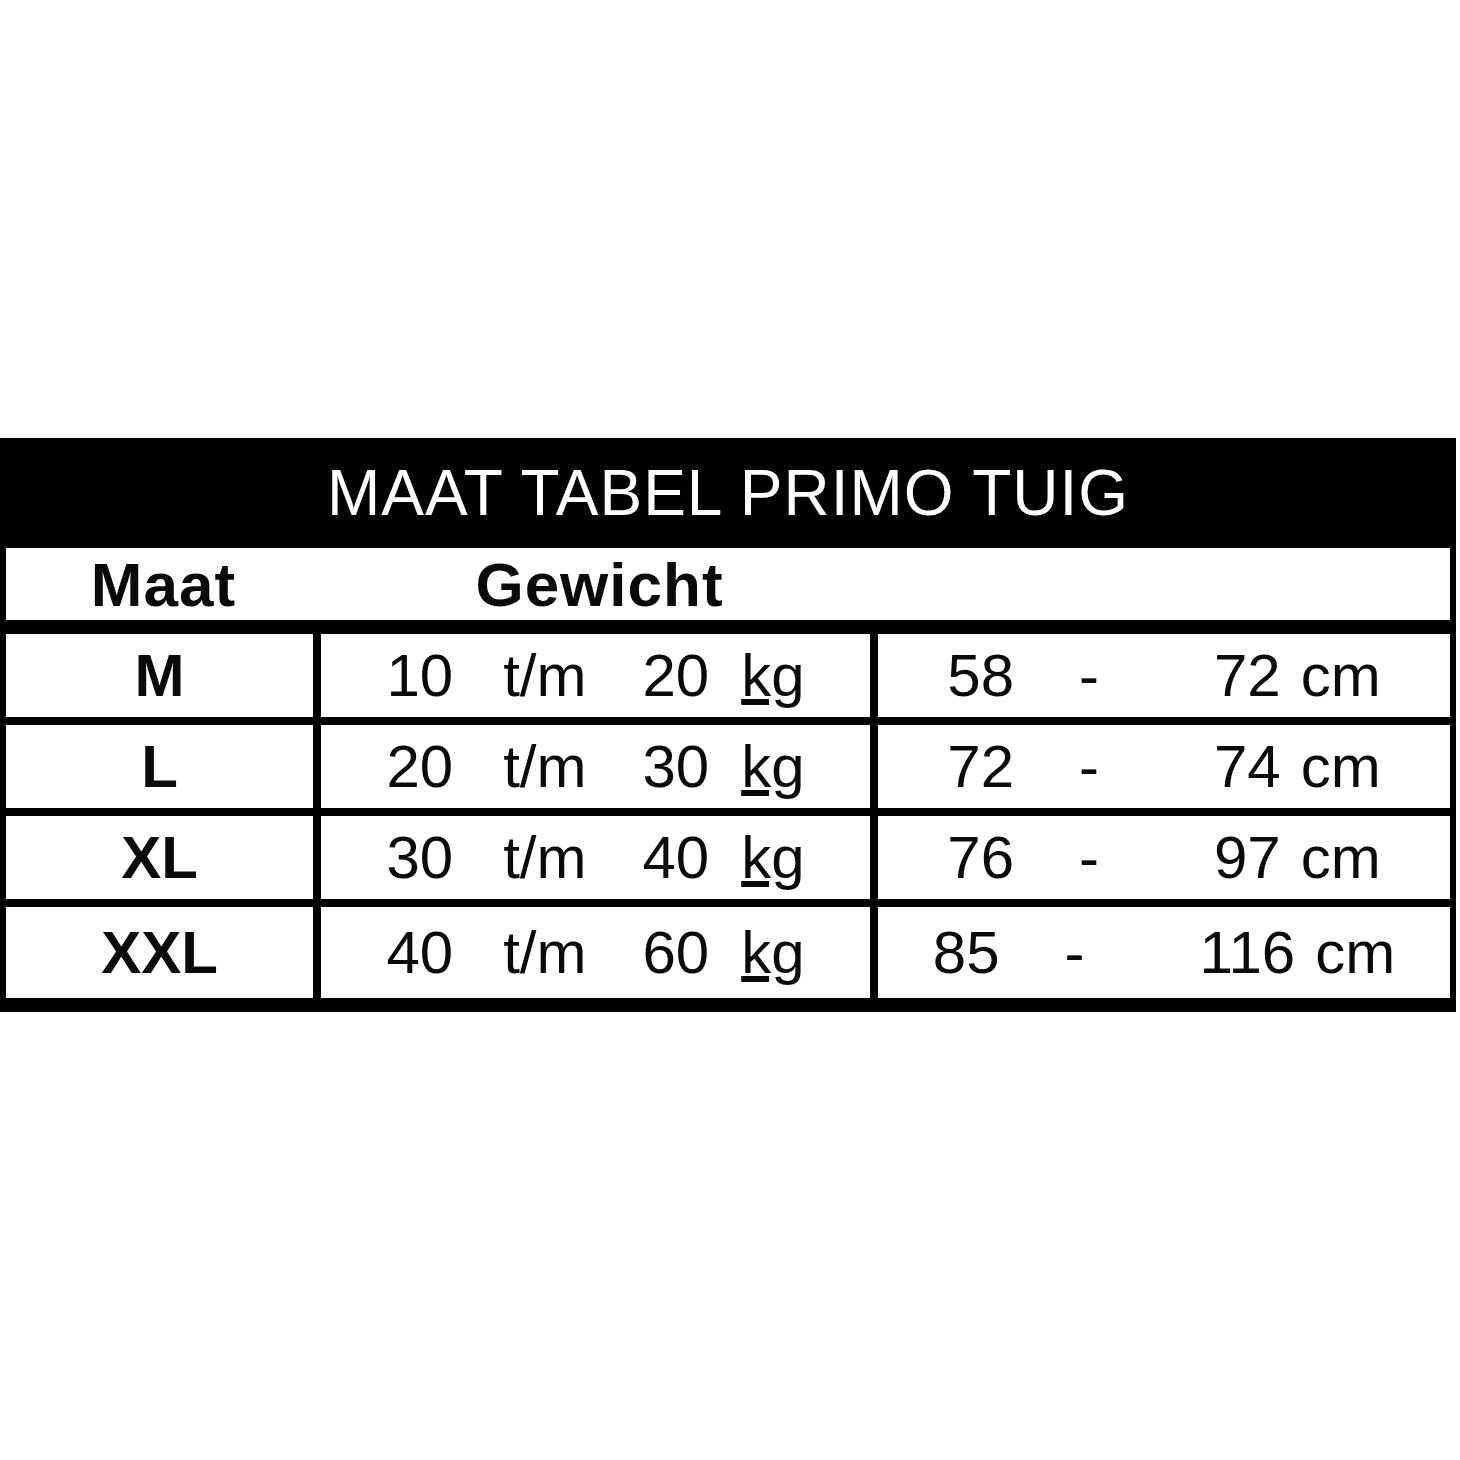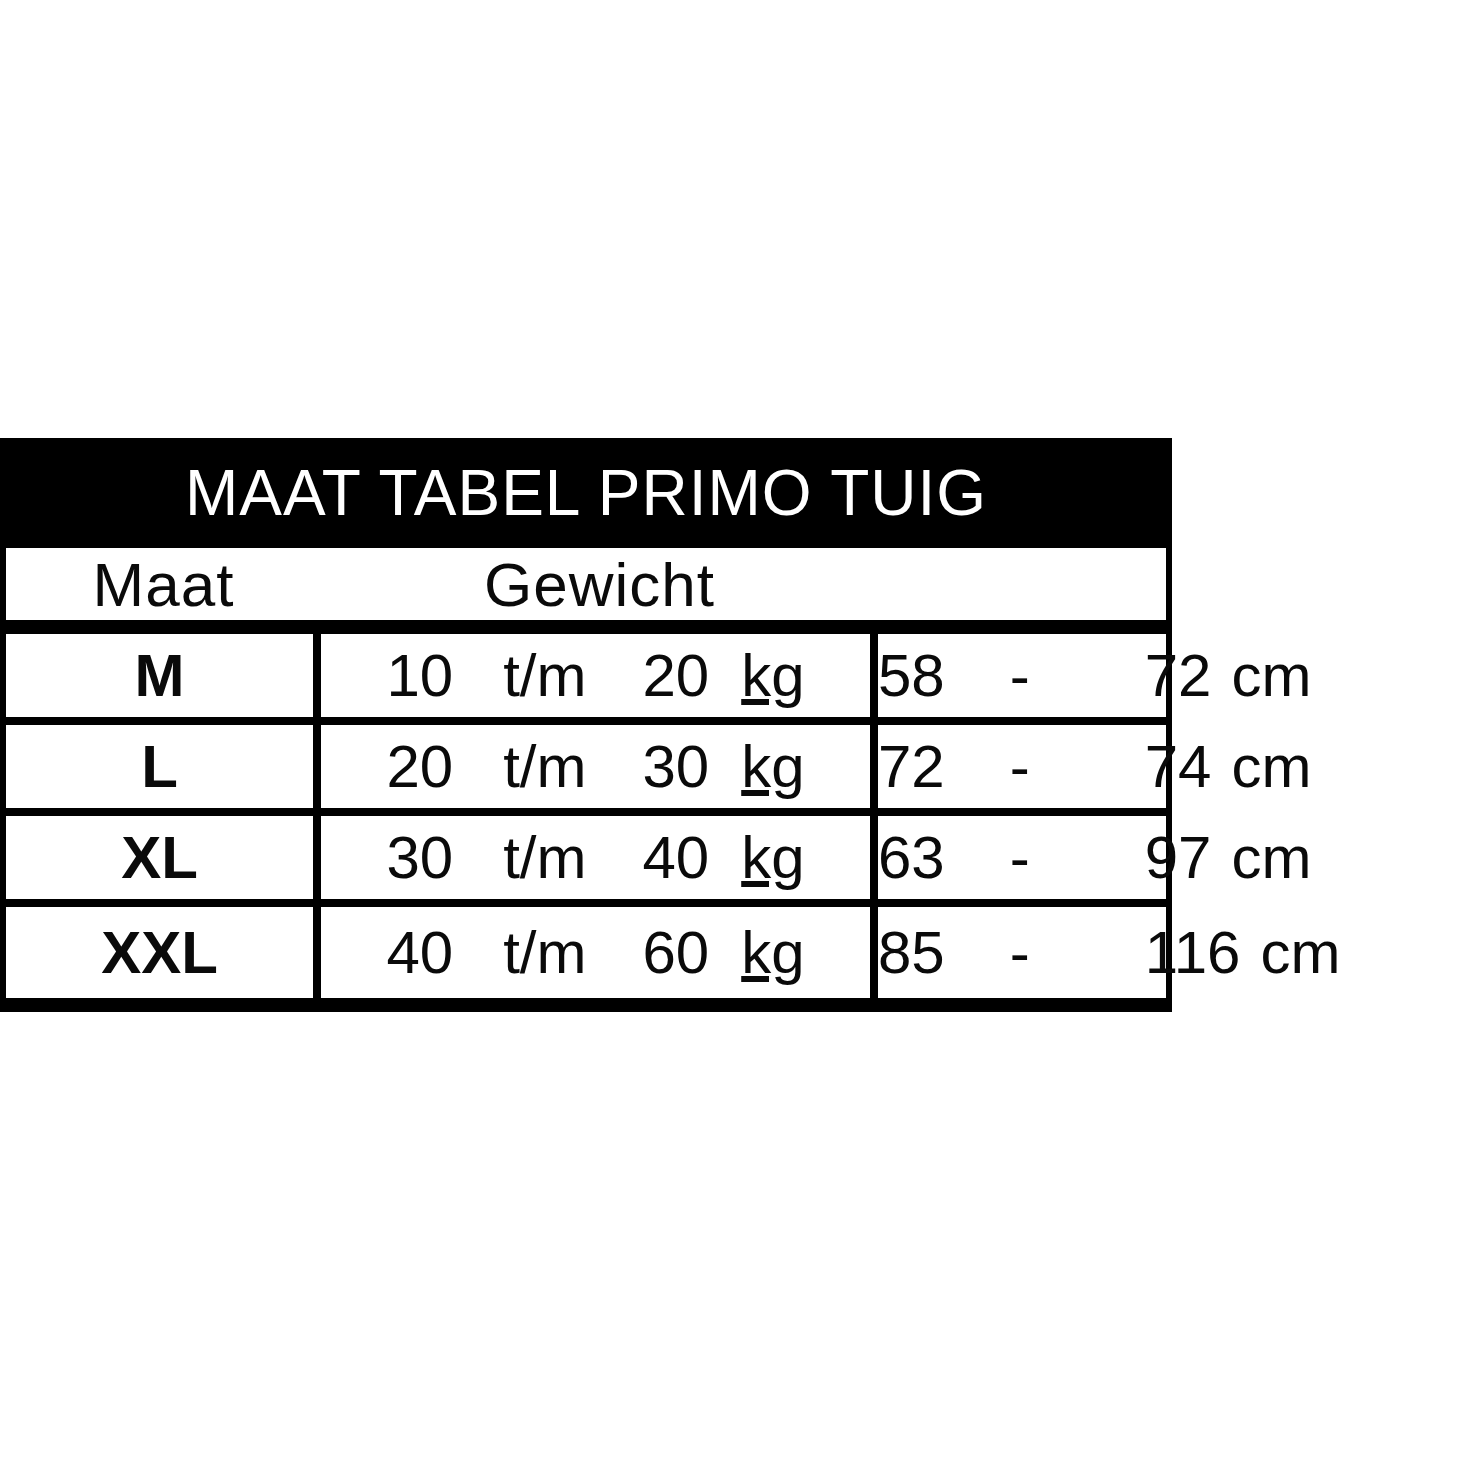--- a/index.html
+++ b/index.html
@@ -8,21 +8,21 @@
     background: #ffffff;
     font-family: "Liberation Sans", "DejaVu Sans", sans-serif;
     color: #0a0a0a;
     overflow: hidden;
   }
   .canvas { position: relative; width: 1460px; height: 1460px; background: #ffffff; }
 
   .size-table {
     position: absolute;
     left: 0; top: 438px;
-    width: 1172px;
+    width: 1456px;
   }
 
   .title-bar {
     height: 110px;
     background: #000000;
     display: flex;
     align-items: center;
     justify-content: center;
   }
   .title-bar .title {
@@ -46,20 +46,21 @@
   .header-row {
     height: 86px;
     border-bottom: 14px solid #000;
   }
   .header-row .cell {
     display: flex;
     align-items: center;
     justify-content: center;
     font-size: 62px;
     letter-spacing: 1px;
+    font-weight: bold;
   }
 
   .data-row { height: 91px; border-bottom: 8px solid #000; }
   .data-row:last-child { border-bottom: none; }
 
   .data-row .cell {
     display: flex;
     align-items: center;
     justify-content: center;
     font-size: 60px;
@@ -125,21 +126,21 @@
 
       <div class="grid-row data-row">
         <div class="cell size-cell v-border">XL</div>
         <div class="cell v-border">
           <span>30</span>
           <span class="w-sep">t/m</span>
           <span>40</span>
           <span class="w-unit">kg</span>
         </div>
         <div class="cell">
-          <span>63</span>
+          <span>76</span>
           <span class="c-sep">-</span>
           <span>97</span>
           <span class="c-unit">cm</span>
         </div>
       </div>
 
       <div class="grid-row data-row">
         <div class="cell size-cell v-border">XXL</div>
         <div class="cell v-border">
           <span>40</span>

